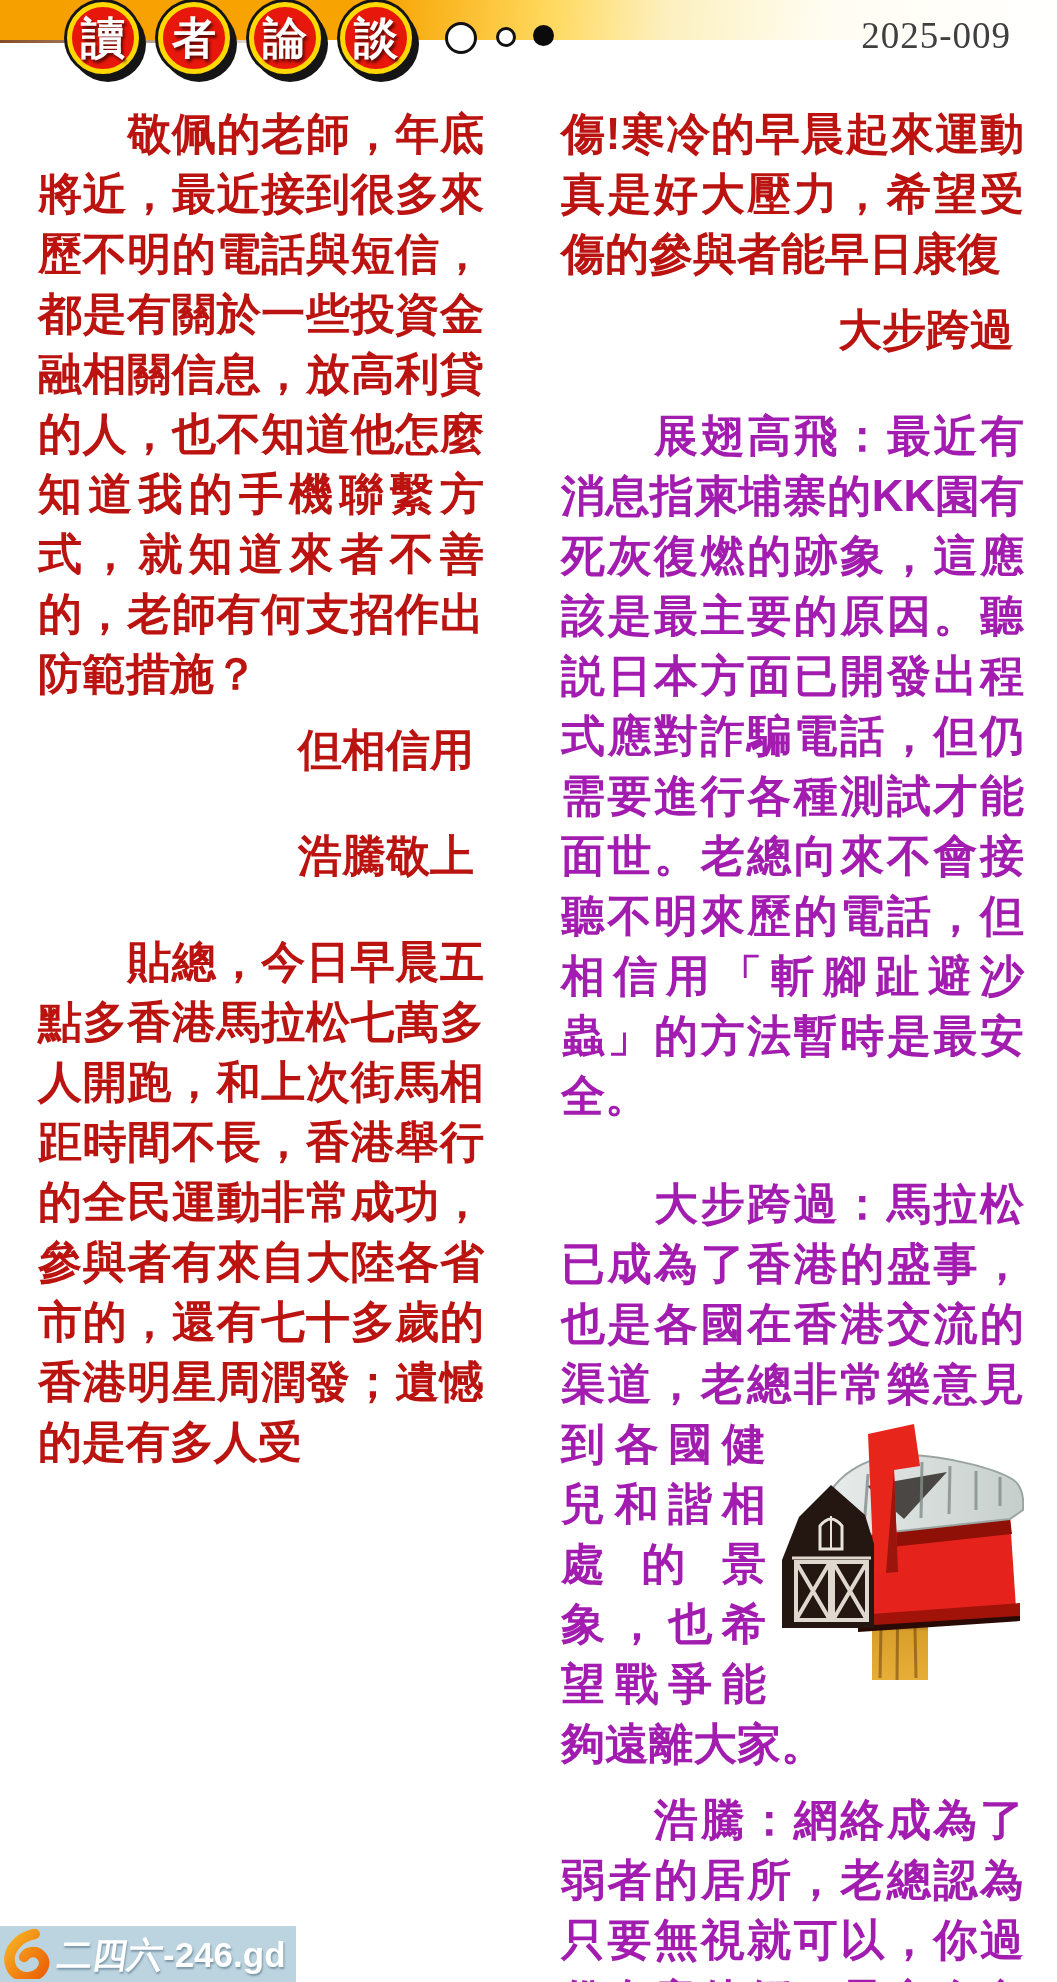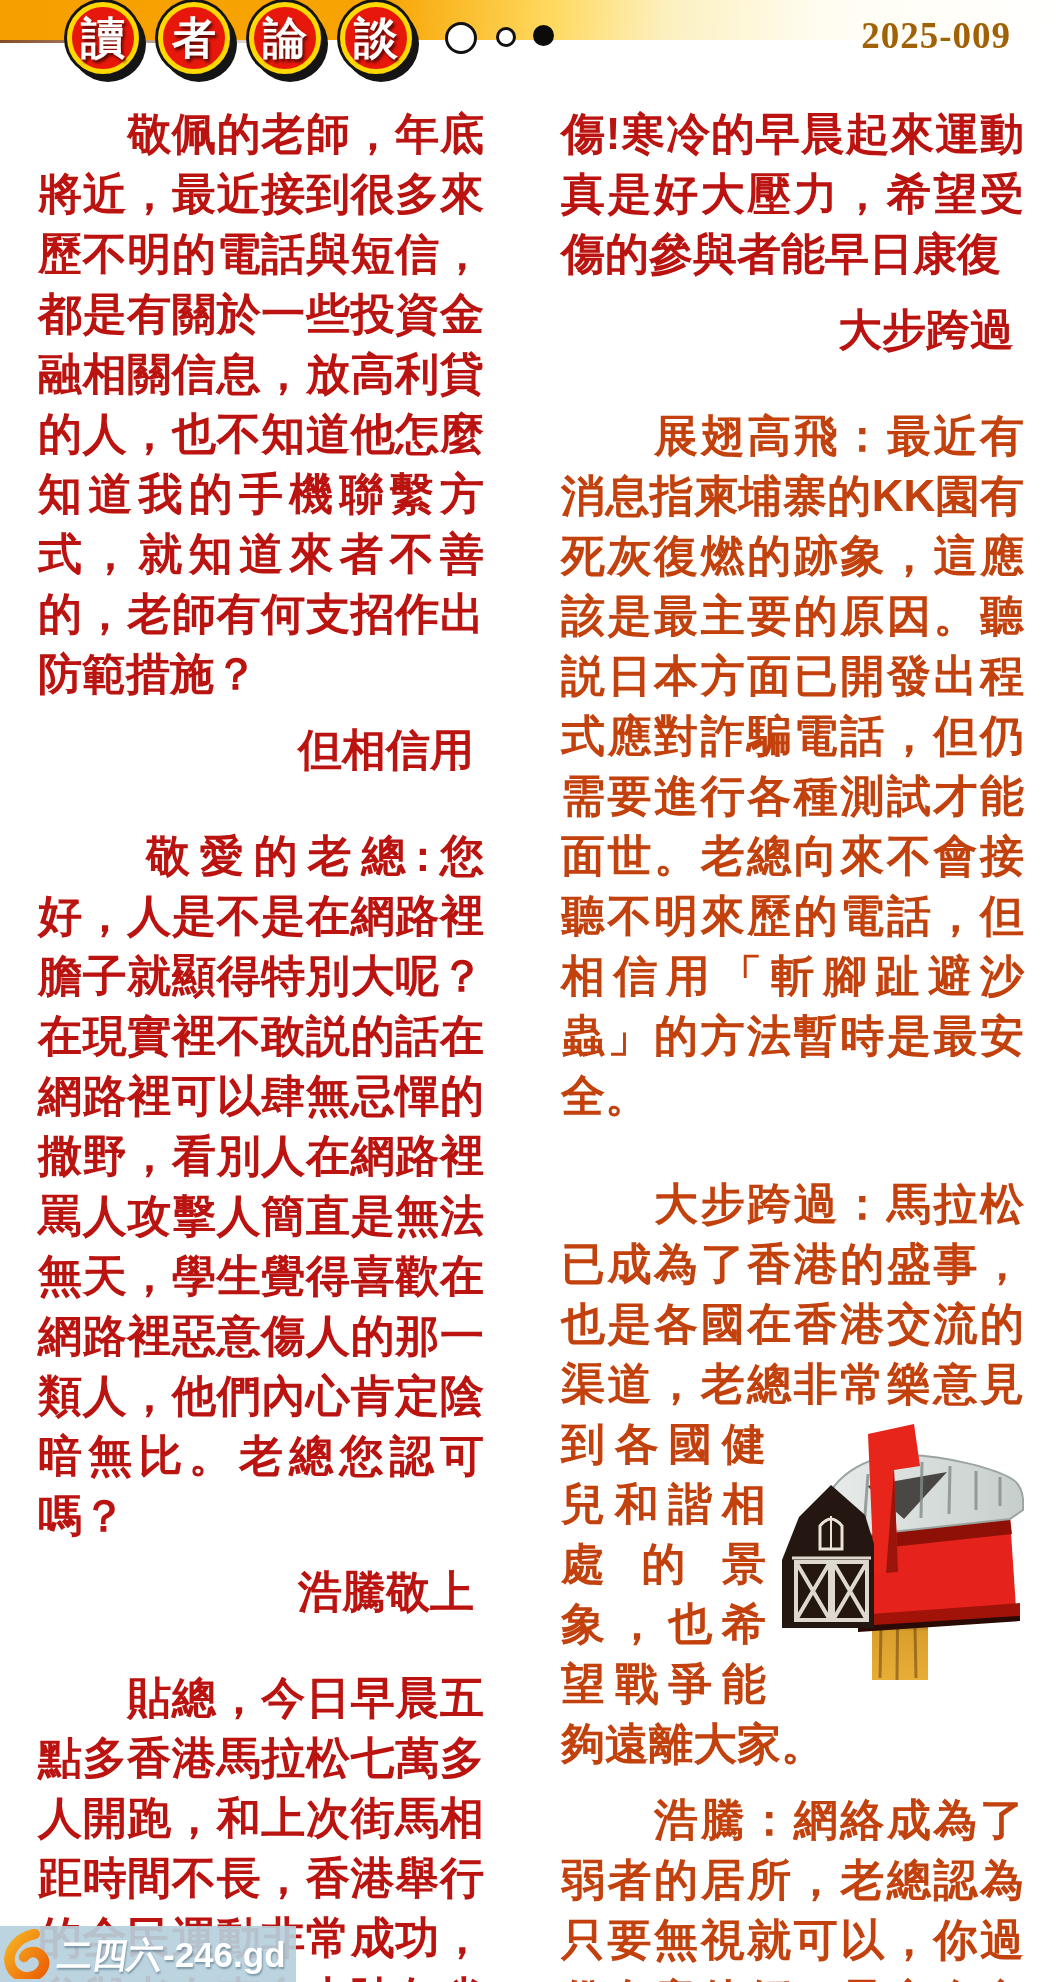--- a/index.html
+++ b/index.html
@@ -28,30 +28,30 @@
     color:#ffffff;font-weight:bold;font-size:44px;line-height:1;
     text-shadow:2px 3px 3px rgba(0,0,0,.6);
   }
   .badge.b1{left:67px;} .badge.b2{left:158px;} .badge.b3{left:249px;} .badge.b4{left:340px;}
   .dot{position:absolute;border-radius:50%;background:#ffffff;}
   .dot1{left:445px;top:22px;width:26px;height:26px;border:3px solid #111;}
   .dot2{left:496px;top:27px;width:14px;height:14px;border:3px solid #111;}
   .dot3{left:533px;top:25px;width:21px;height:21px;background:#0b0b0b;}
   .issue{
     position:absolute;top:14px;right:46px;
-    font-family:"Liberation Serif", serif;font-weight:700;
-    font-size:37px;color:#a16207;letter-spacing:1px;
+    font-family:"Liberation Serif", serif;font-weight:400;
+    font-size:37px;color:#404040;letter-spacing:1px;
   }
   
   .col{position:absolute;top:88px;font-size:44px;line-height:60px;
        text-align:justify;font-weight:600;letter-spacing:0;}
   .col-left{left:22px;width:478px;}
   .col-right{left:545px;width:495px;}
   .red{color:#bb1310;}
-  .black{color:#c2410c;}
+  .black{color:#a21caf;}
   p{margin:16px;}
   .sig{text-align:right;padding-right:10px;margin-bottom:46px;}
   .gap{margin-bottom:48px;}
   
   .mailbox-float{float:right;width:252px;height:258px;margin:8px 0 0 6px;}
   .mailbox-float svg{display:block;width:252px;height:258px;}
   
   .watermark{
     position:absolute;left:0;top:1926px;width:296px;height:56px;
     background:rgba(182,208,220,.92);
@@ -85,21 +85,20 @@
     </div>
   <div class="dot dot1"></div>
   <div class="dot dot2"></div>
   <div class="dot dot3"></div>
   <div class="issue">2025-009</div>
 </div>
 
 <div class="col col-left red">
   <p>　　敬佩的老師，年底將近，最近接到很多來歷不明的電話與短信，都是有關於一些投資金融相關信息，放高利貸的人，也不知道他怎麼知道我的手機聯繫方式，就知道來者不善的，老師有何支招作出防範措施？</p>
   <p class="sig">但相信用</p>
-  <p>　　敬愛的老總:您好，人是不是在網路裡膽子就顯得特別大呢？在現實裡不敢説的話在網路裡可以肆無忌憚的撒野，看別人在網路裡罵人攻擊人簡直是無法無天，學生覺得喜歡在網路裡惡意傷人的那一類人，他們內心肯定陰暗無比。老總您認可嗎？</p>
   <p class="sig">浩騰敬上</p>
   <p>　　貼總，今日早晨五點多香港馬拉松七萬多人開跑，和上次街馬相距時間不長，香港舉行的全民運動非常成功，參與者有來自大陸各省市的，還有七十多歲的香港明星周潤發；遺憾的是有多人受</p>
 </div>
 
 <div class="col col-right">
   <p class="red">傷!寒冷的早晨起來運動真是好大壓力，希望受傷的參與者能早日康復</p>
   <p class="sig red">大步跨過</p>
   <p class="black gap">　　展翅高飛：最近有消息指柬埔寨的KK園有死灰復燃的跡象，這應該是最主要的原因。聽説日本方面已開發出程式應對詐騙電話，但仍需要進行各種測試才能面世。老總向來不會接聽不明來歷的電話，但相信用「斬腳趾避沙蟲」的方法暫時是最安全。</p>
   <p class="black"><span>　　大步跨過：馬拉松已成為了香港的盛事，也是各國在香港交流的渠道，老總非常樂意見到各國健</span><span class="mailbox-float">
         <svg viewBox="0 0 252 258" xmlns="http://www.w3.org/2000/svg">

